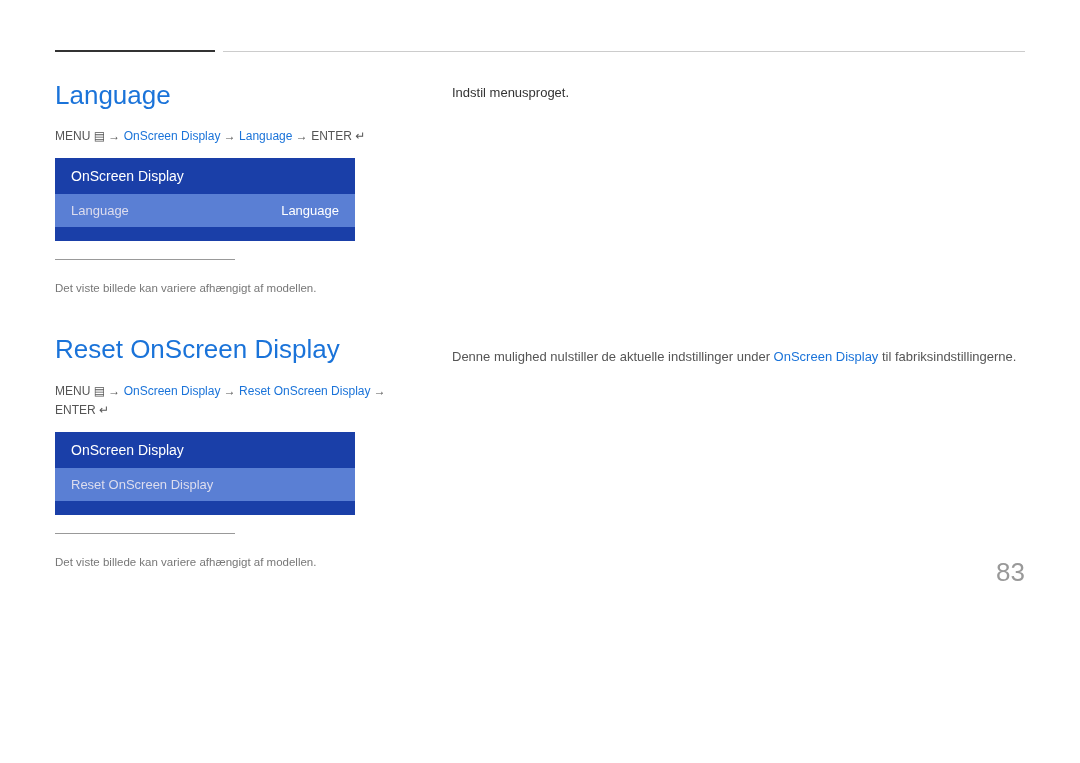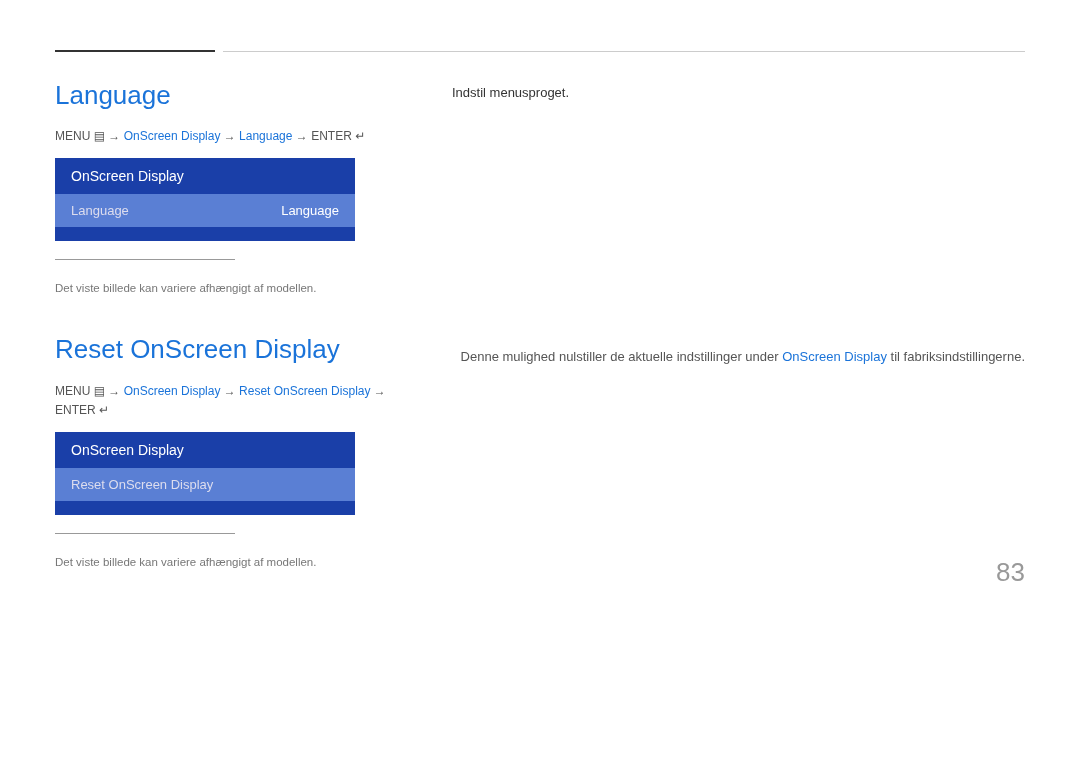--- a/index.html
+++ b/index.html
@@ -155,21 +155,20 @@
       position: absolute;
       left: 0;
       color: #555;
     }
 
     .right-desc {
       font-size: 13px;
       color: #555;
       line-height: 1.6;
       margin-top: 8px;
-      text-align: right;
     }
 
     .right-desc .highlight {
       color: #1a73d9;
     }
 
     
     .section-separator {
       margin: 40px 0 36px 0;
     }

